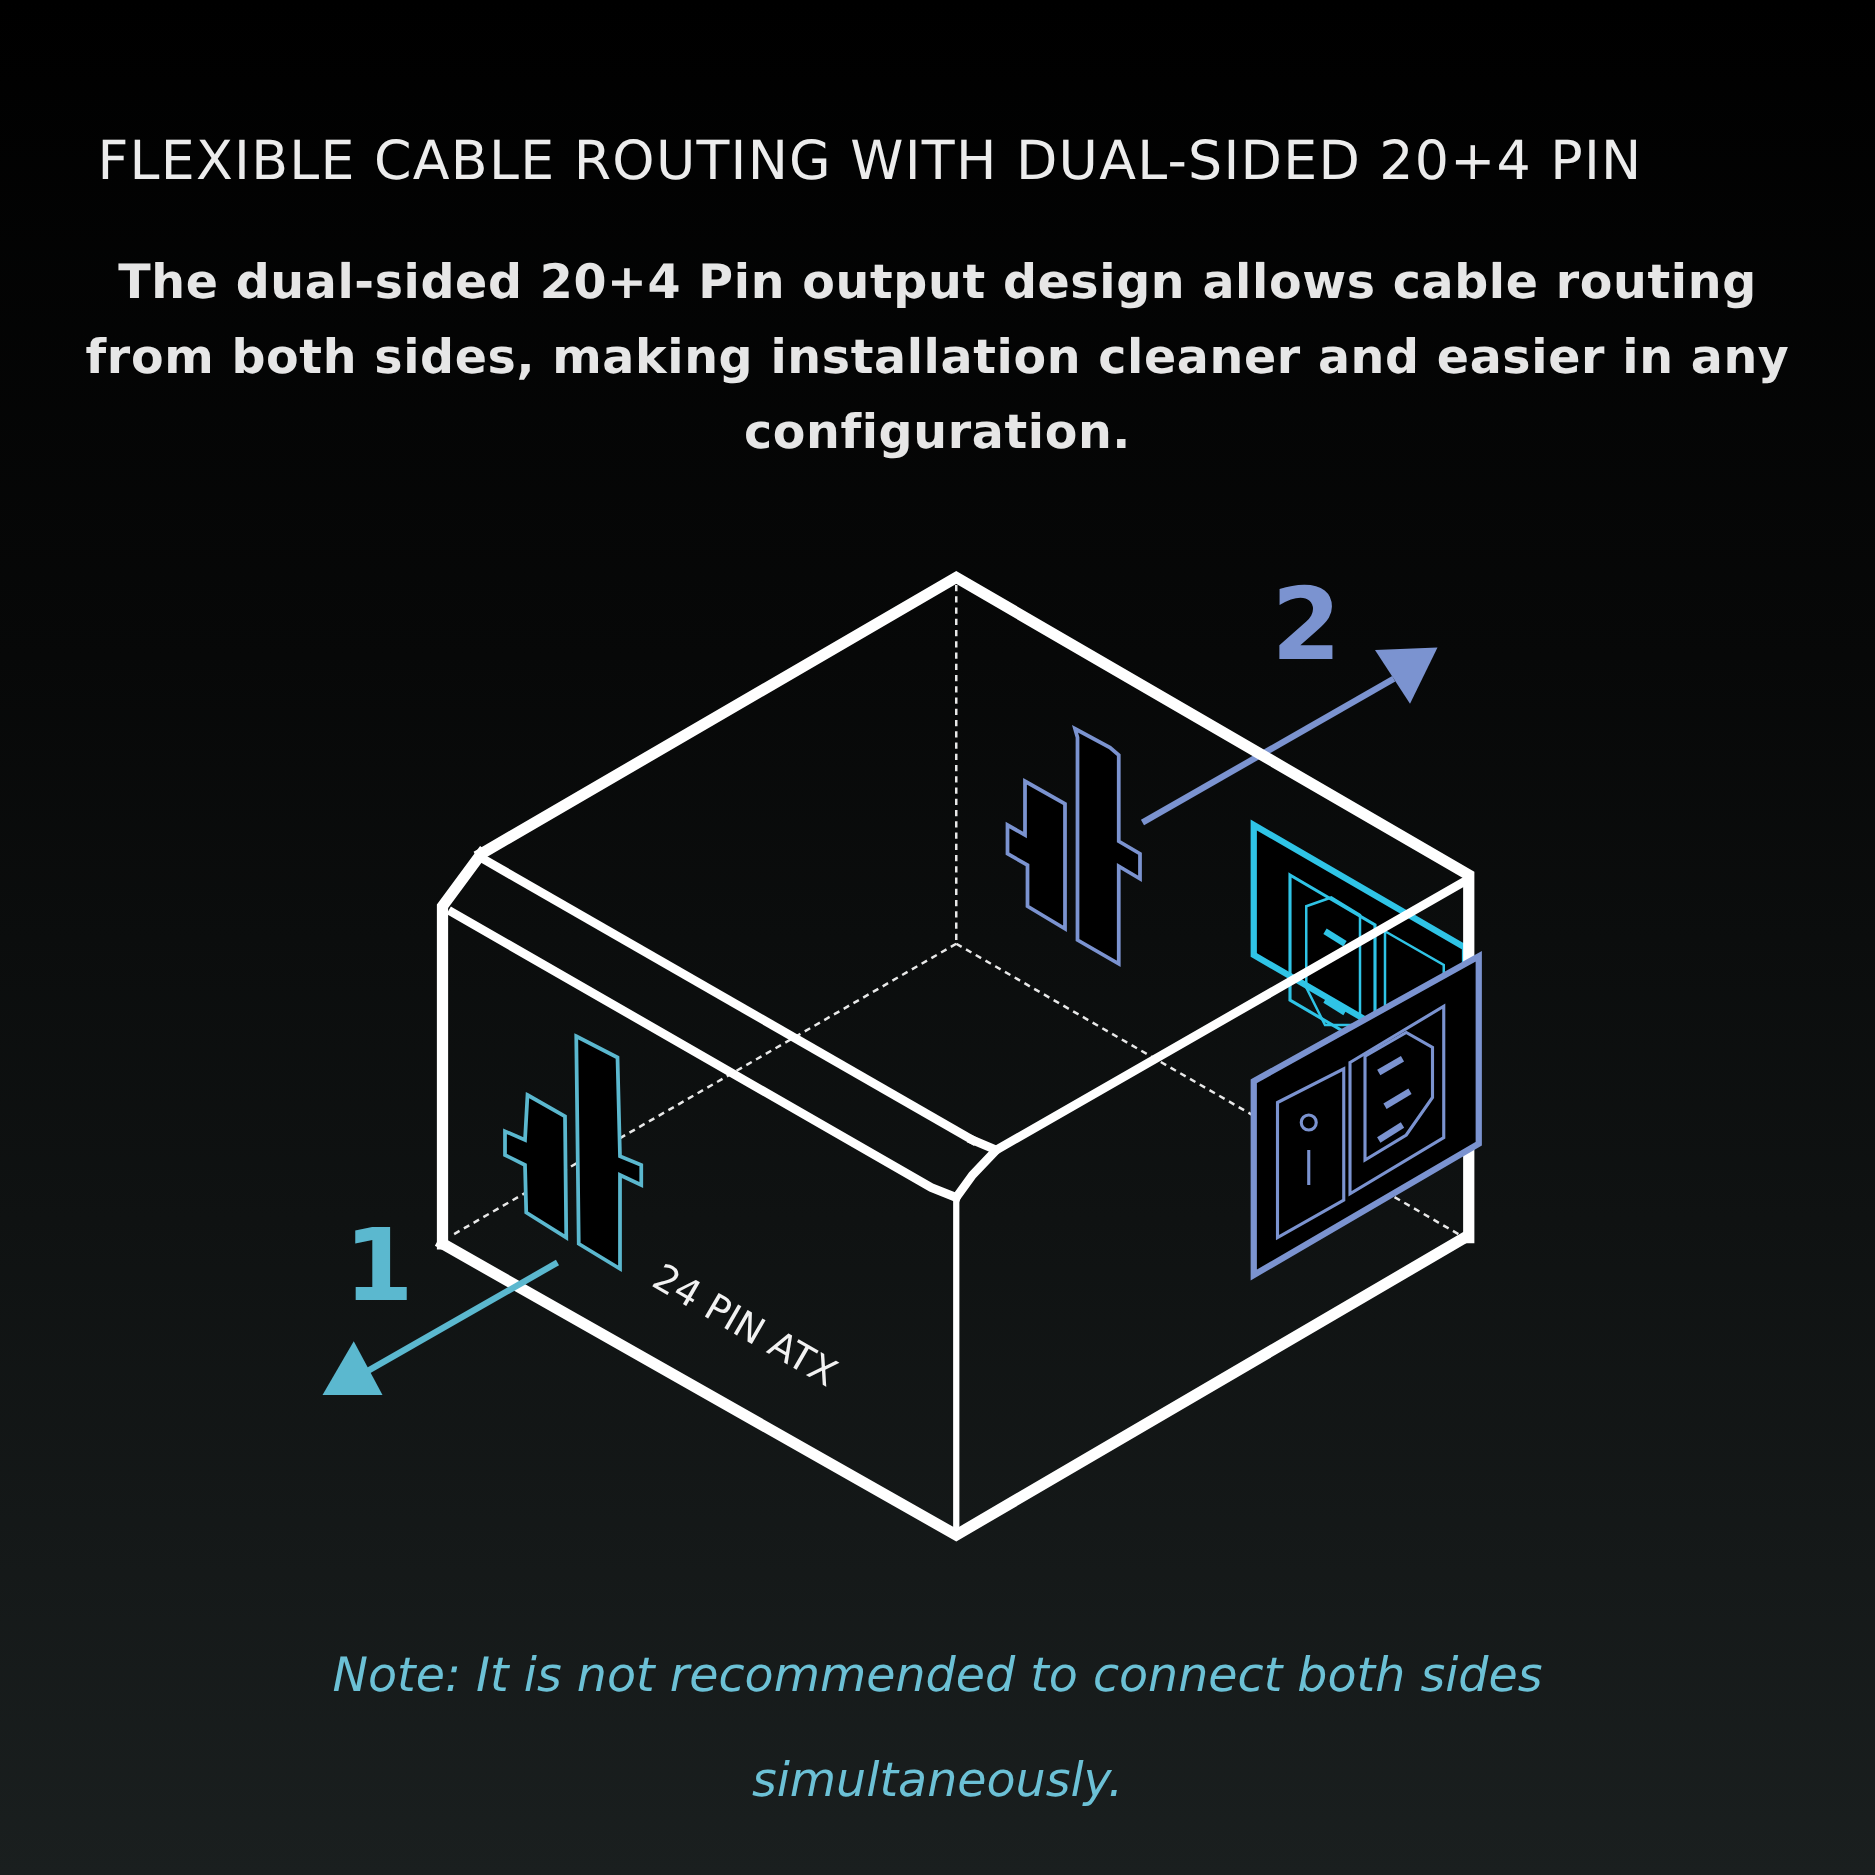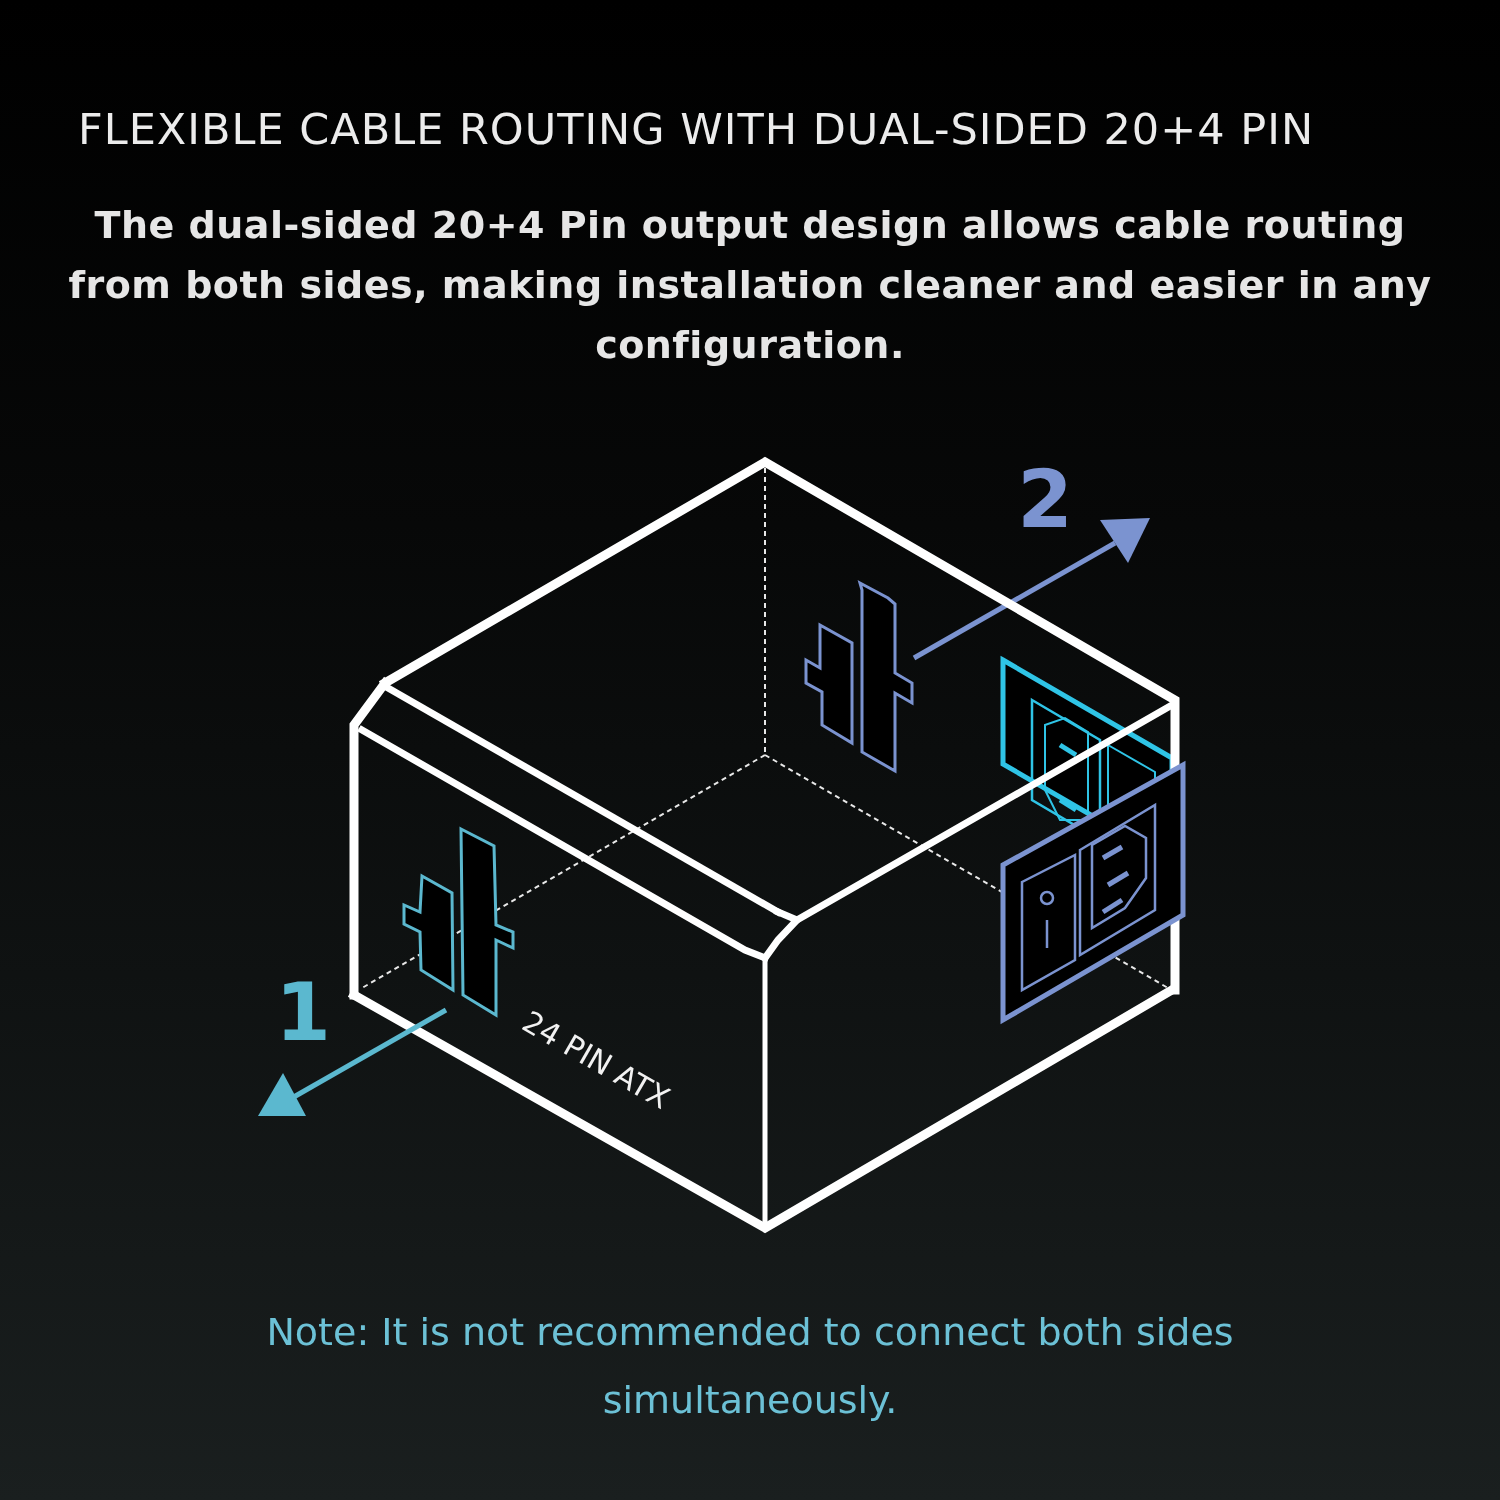--- a/index.html
+++ b/index.html
@@ -19,22 +19,23 @@
   .subtitle {
     position: absolute; top: 195px; left: 60px; width: 1380px;
     text-align: center; color: #e6e6e6;
     font-size: 38px; line-height: 60px; letter-spacing: 0.5px;
     margin: 0;
     font-weight: bold;
   }
   .note {
     position: absolute; top: 1298px; left: 150px; width: 1200px;
     text-align: center; color: #6cc1d6;
-    font-size: 38px; line-height: 68px; letter-spacing: 0px;
+    font-size: 38px; line-height: 84px; letter-spacing: 0px;
     margin: 0;
+    font-style: italic;
   }
   svg.diagram { position: absolute; left: 0; top: 0; }
   .edge { stroke: #ffffff; fill: none; stroke-linecap: square; stroke-linejoin: miter; }
   .hidden { stroke: #e8e8e8; stroke-width: 2; stroke-dasharray: 5 4; fill: none; }
   .label-atx { fill: #f2f2f2; font-family: "DejaVu Sans", sans-serif; font-size: 30px; }
   .num { font-family: "DejaVu Sans", sans-serif; font-size: 80px; font-weight: bold; }
 </style>
 </head>
 <body>
 

